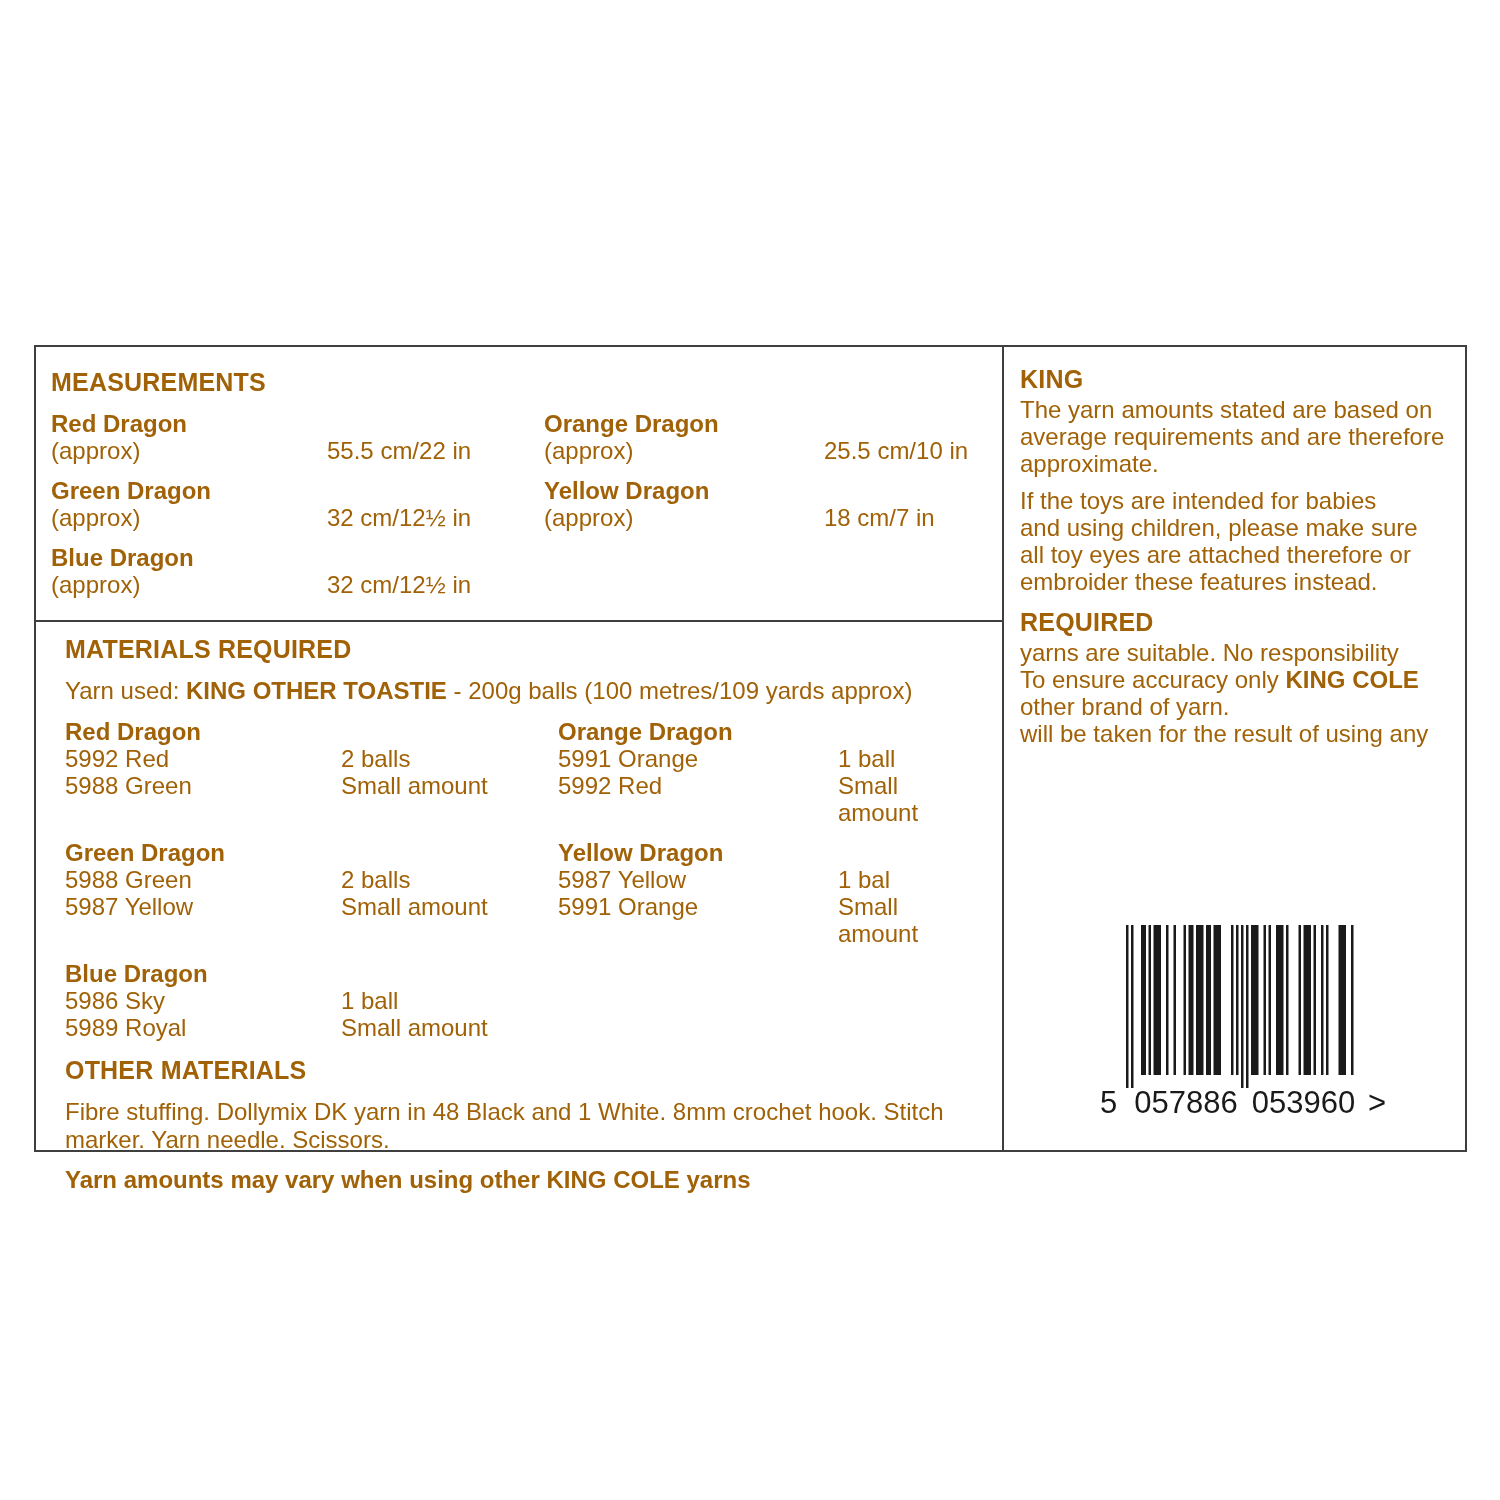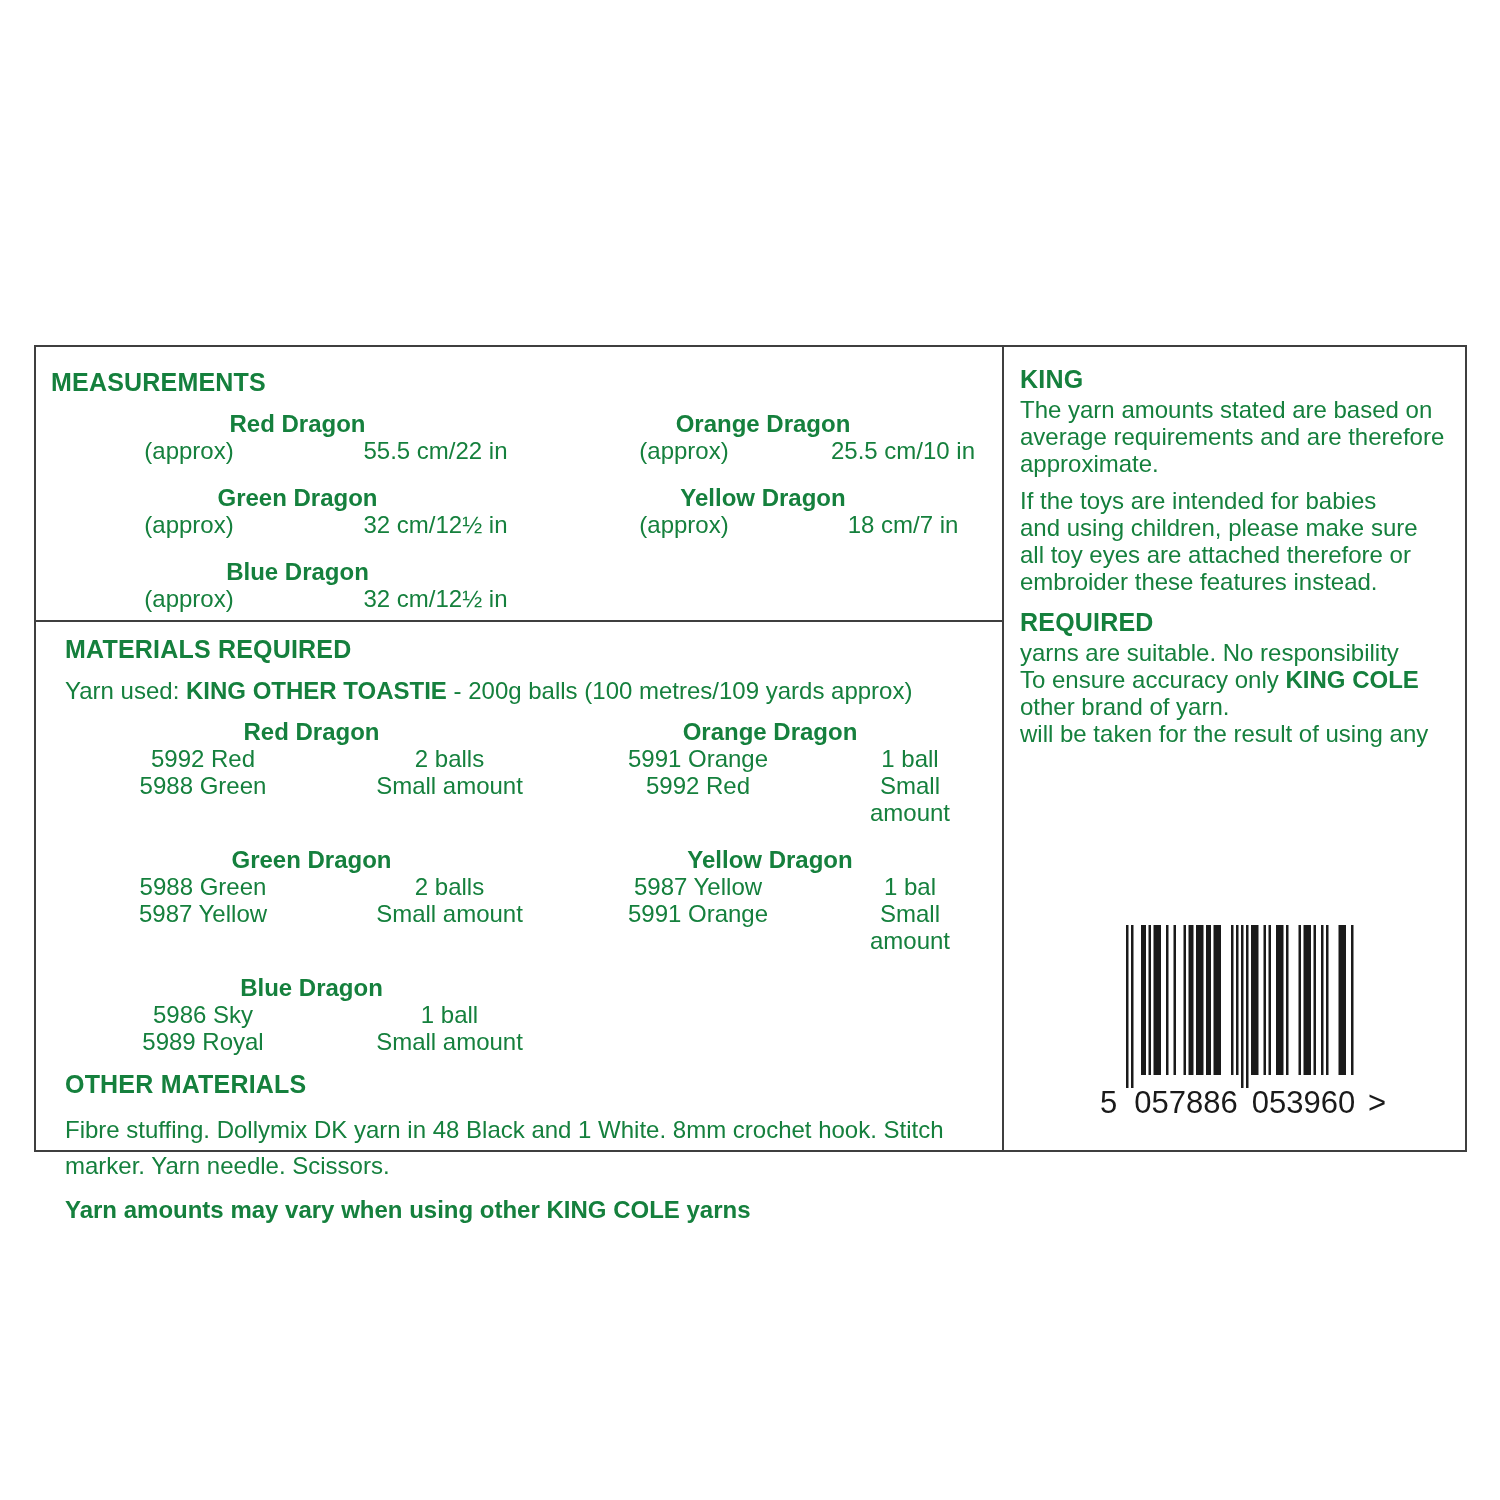--- a/index.html
+++ b/index.html
@@ -2,21 +2,21 @@
 <html><head>
 <meta charset="utf-8">
 <style>
   * { margin:0; padding:0; box-sizing:border-box; }
   html,body { background:#ffffff; }
   .sheet {
     position:relative;
     width:1500px; height:1500px;
     background:#ffffff;
     font-family:"Liberation Sans","DejaVu Sans",sans-serif;
-    color:#15803d;
+    color:#a16207;
     font-size:24px;
     line-height:27px;
     overflow:hidden;
   }
   .panel {
     position:absolute;
     left:34px; top:345px;
     width:1433px; height:807px;
     border:2px solid #3f3f3f;
   }
@@ -41,38 +41,37 @@
   }
   
   .meas {
     height:273px;
     padding:22px 20px 0 15px;
   }
   .meas h2 { margin-bottom:14px; }
   .pair-grid {
     display:grid;
     grid-template-columns:493px 1fr;
-    row-gap:20px;
-    text-align:center;
+    row-gap:13px;
   }
   .m-name { font-weight:bold; }
   .m-line { display:grid; grid-template-columns:276px 1fr; }
   .cell-r .m-line { grid-template-columns:280px 1fr; }
   .hline {
     width:966px; height:2px;
     background:#3f3f3f;
   }
   .mat { padding:14px 20px 0 29px; }
   .mat h2 { margin-bottom:14px; }
   .yarn-line { margin-bottom:14px; }
   .g-name { font-weight:bold; }
   .g-row { display:grid; grid-template-columns:276px 1fr; }
   .cell-r .g-row { grid-template-columns:280px 1fr; }
   .other-h { margin-top:16px; margin-bottom:12px; }
-  .other-text { width:931px; line-height:36px; }
+  .other-text { width:931px; line-height:28px; }
   .footnote { font-weight:bold; margin-top:12px; }
   .bold { font-weight:bold; }
   
   .col-right .para { margin-top:3px; margin-bottom:10px; }
   .col-right .line { white-space:nowrap; }
   .imp-h { margin-top:14px; }
   .barcode-wrap {
     position:absolute;
     left:96px; top:578px;
     width:300px; height:195px;

